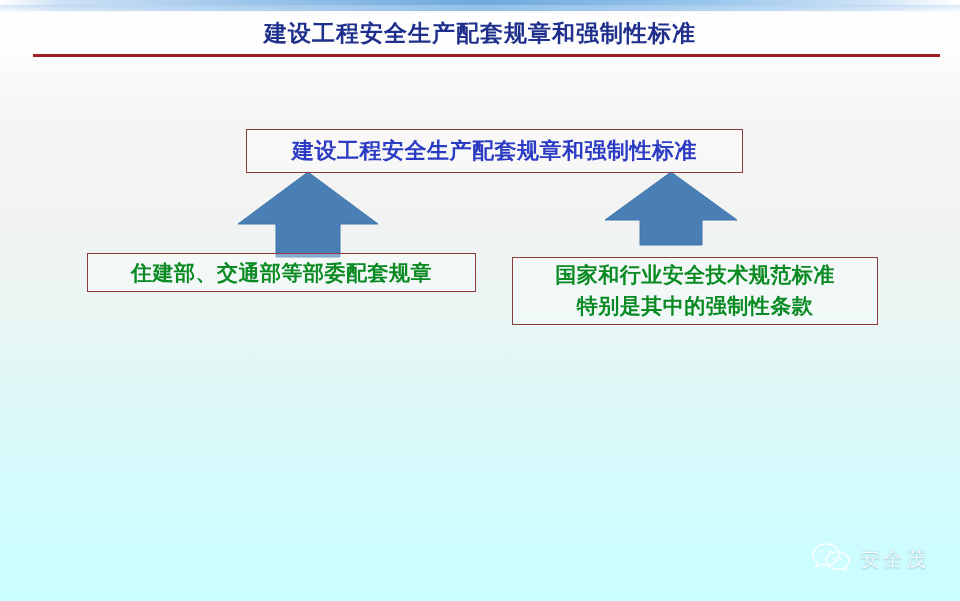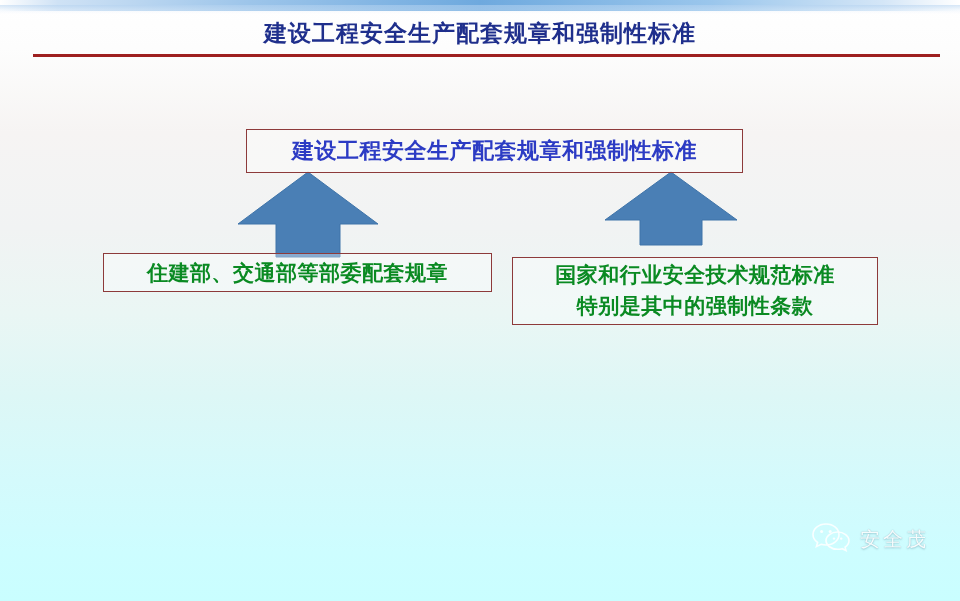--- a/index.html
+++ b/index.html
@@ -99,21 +99,21 @@
     left: 246px;
     top: 129px;
     width: 497px;
     height: 44px;
     font-size: 22px;
     color: #2c3bc4;
     letter-spacing: 0.5px;
   }
 
   #node-left {
-    left: 103px;
+    left: 87px;
     top: 253px;
     width: 389px;
     height: 39px;
     font-size: 21px;
     color: #0a8a22;
     letter-spacing: 0.5px;
   }
 
   #node-right {
     left: 512px;
@@ -131,21 +131,21 @@
   .arrow {
     position: absolute;
   }
   #arrow-left  { left: 236px; top: 170px; }
   #arrow-right { left: 603px; top: 170px; }
 
   
   .watermark {
     position: absolute;
     left: 812px;
-    top: 522px;
+    top: 542px;
     display: flex;
     align-items: center;
     opacity: 0.92;
   }
   .watermark .wm-icon { margin-right: 8px; }
   .watermark .wm-text {
     font-size: 20px;
     color: rgba(255,255,255,0.95);
     text-shadow:
        0 0 1px rgba(120,170,185,0.85),

